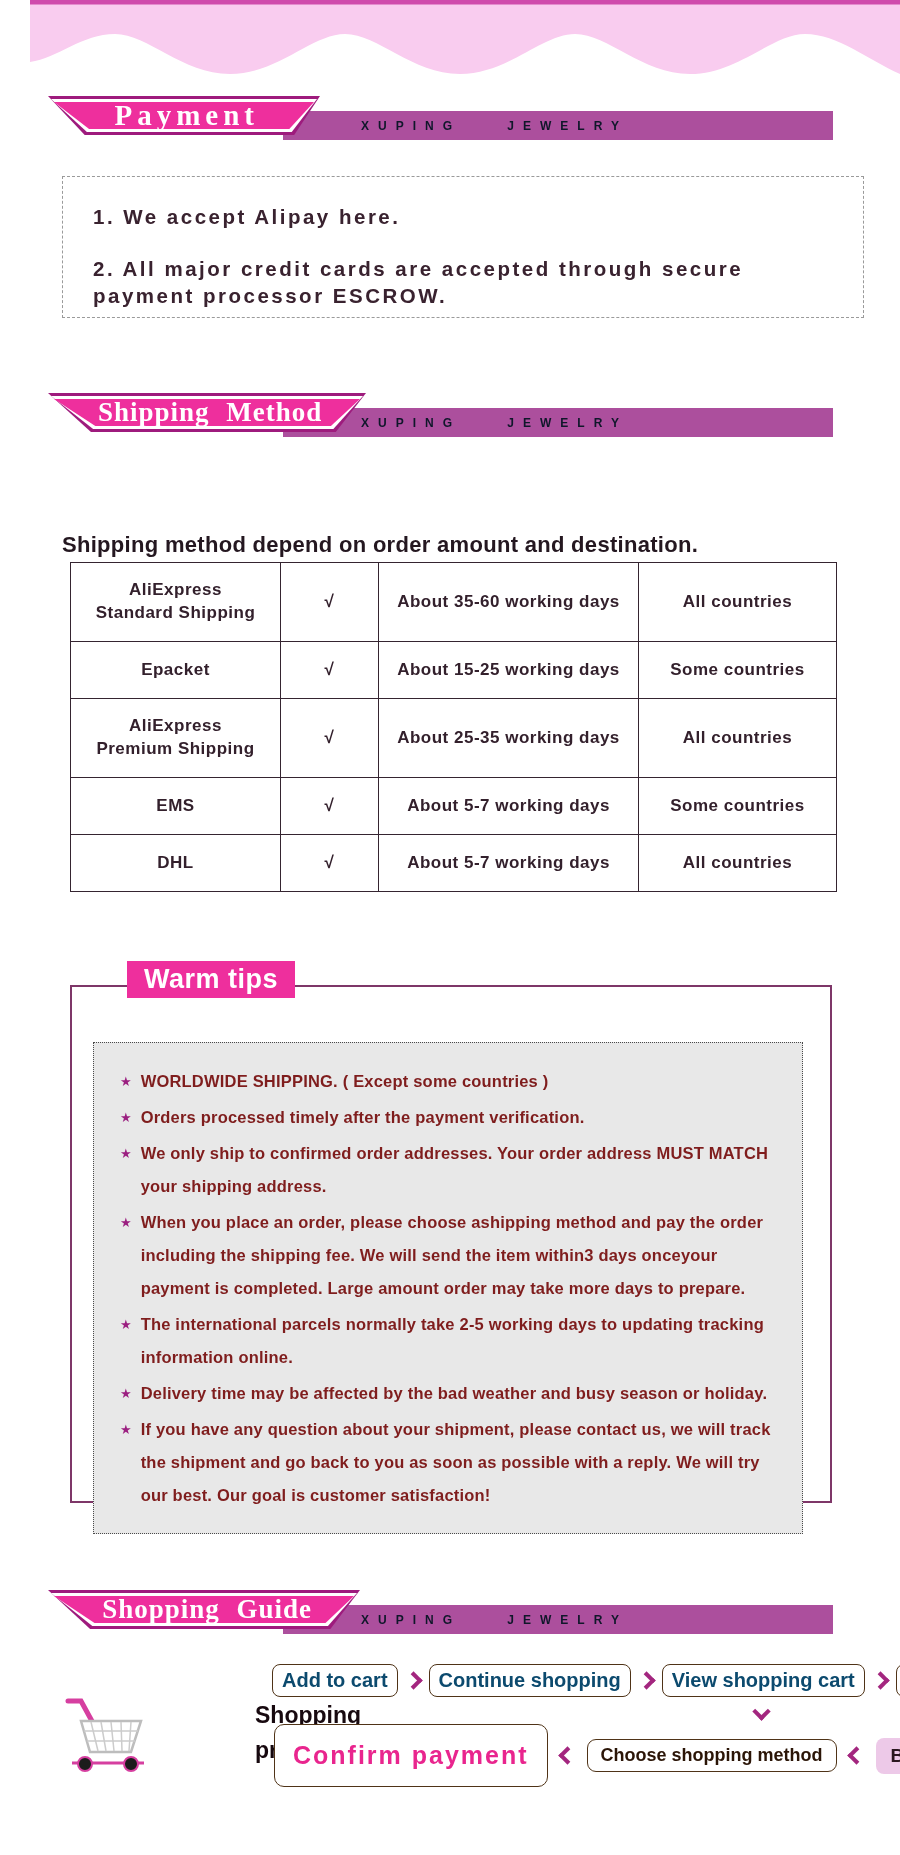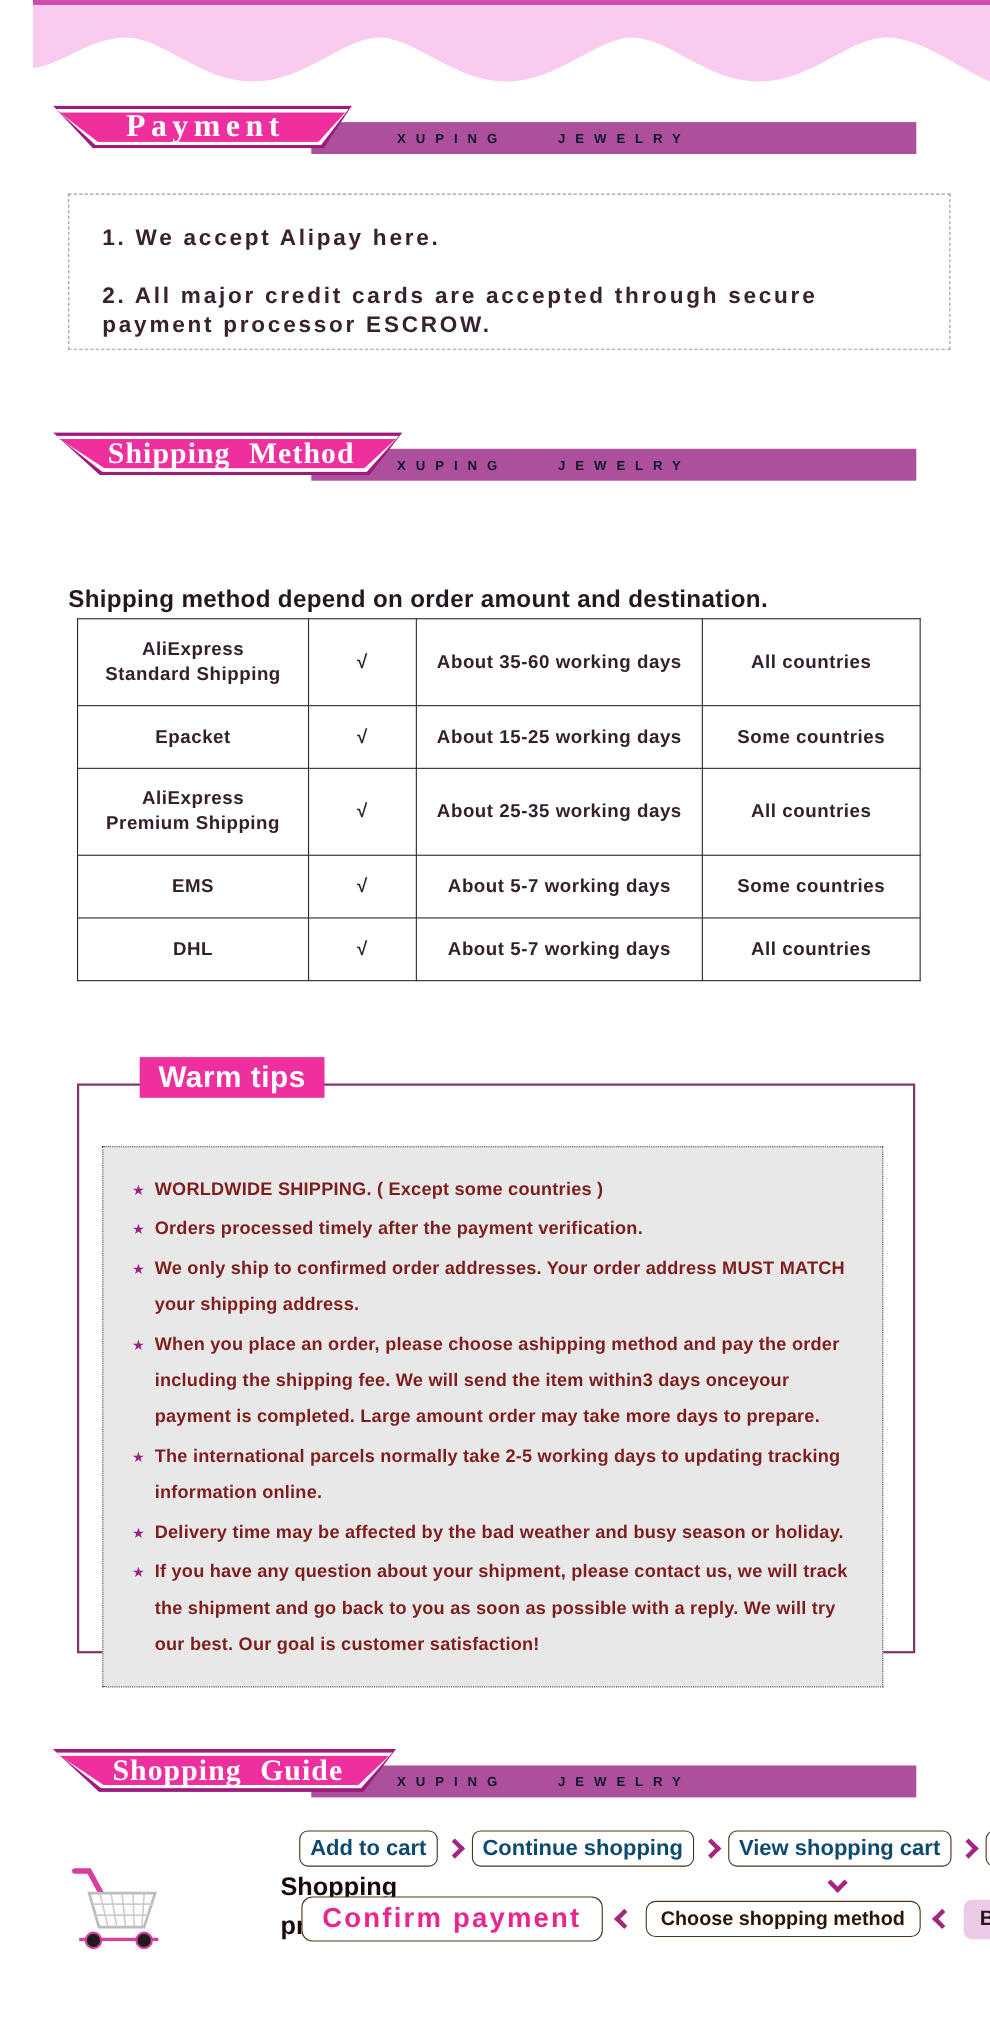--- a/index.html
+++ b/index.html
@@ -57,21 +57,21 @@
   .wt-list li{display:flex;align-items:flex-start;margin:0 0 3px 0;}
   .wt-star{color:var(--star);font-size:13px;line-height:33px;margin-right:9px;flex:0 0 auto;}
   .wt-text{font-size:16.5px;font-weight:600;line-height:33px;color:#7f1d1d;letter-spacing:.2px;}
   
   .process-label{position:absolute;left:255px;top:1698px;font-size:23px;font-weight:600;color:#17090f;line-height:1.5;}
   .flow-row1{position:absolute;left:272px;top:1664px;display:flex;align-items:center;gap:9px;}
   .flow-row2{position:absolute;left:274px;top:1724px;display:flex;align-items:center;gap:13px;}
   .flow-btn{border:1.5px solid var(--btnborder);border-radius:8px;background:#fff;color:#0c4a6e;
     font-size:20px;font-weight:600;padding:4px 9px;white-space:nowrap;font-family:inherit;}
   .confirm-btn{border:1.5px solid var(--btnborder);border-radius:10px;background:#fff;color:var(--confirm);
-    font-size:25px;font-weight:600;letter-spacing:2px;padding:5px 18px;white-space:nowrap;font-family:inherit;}
+    font-size:25px;font-weight:600;letter-spacing:2px;padding:16px 18px;white-space:nowrap;font-family:inherit;}
   .choose-btn{border:1.5px solid var(--btnborder);border-radius:9px;background:#fff;color:#2b1507;
     font-size:18px;font-weight:600;padding:5px 13px;white-space:nowrap;font-family:inherit;}
   .buynow-btn{border:none;border-radius:8px;background:var(--buynowbg);color:#2a161f;
     font-size:19px;font-weight:600;padding:7px 15px;white-space:nowrap;font-family:inherit;}
   .chev{display:inline-block;width:9px;height:9px;border-top:4px solid var(--chev);border-right:4px solid var(--chev);flex:0 0 auto;}
   .chev-right{transform:rotate(45deg);}
   .chev-left{transform:rotate(-135deg);}
   .chev-down{position:absolute;left:755px;top:1705px;transform:rotate(135deg);}
   .cart-wrap{position:absolute;left:58px;top:1692px;}
 </style>

